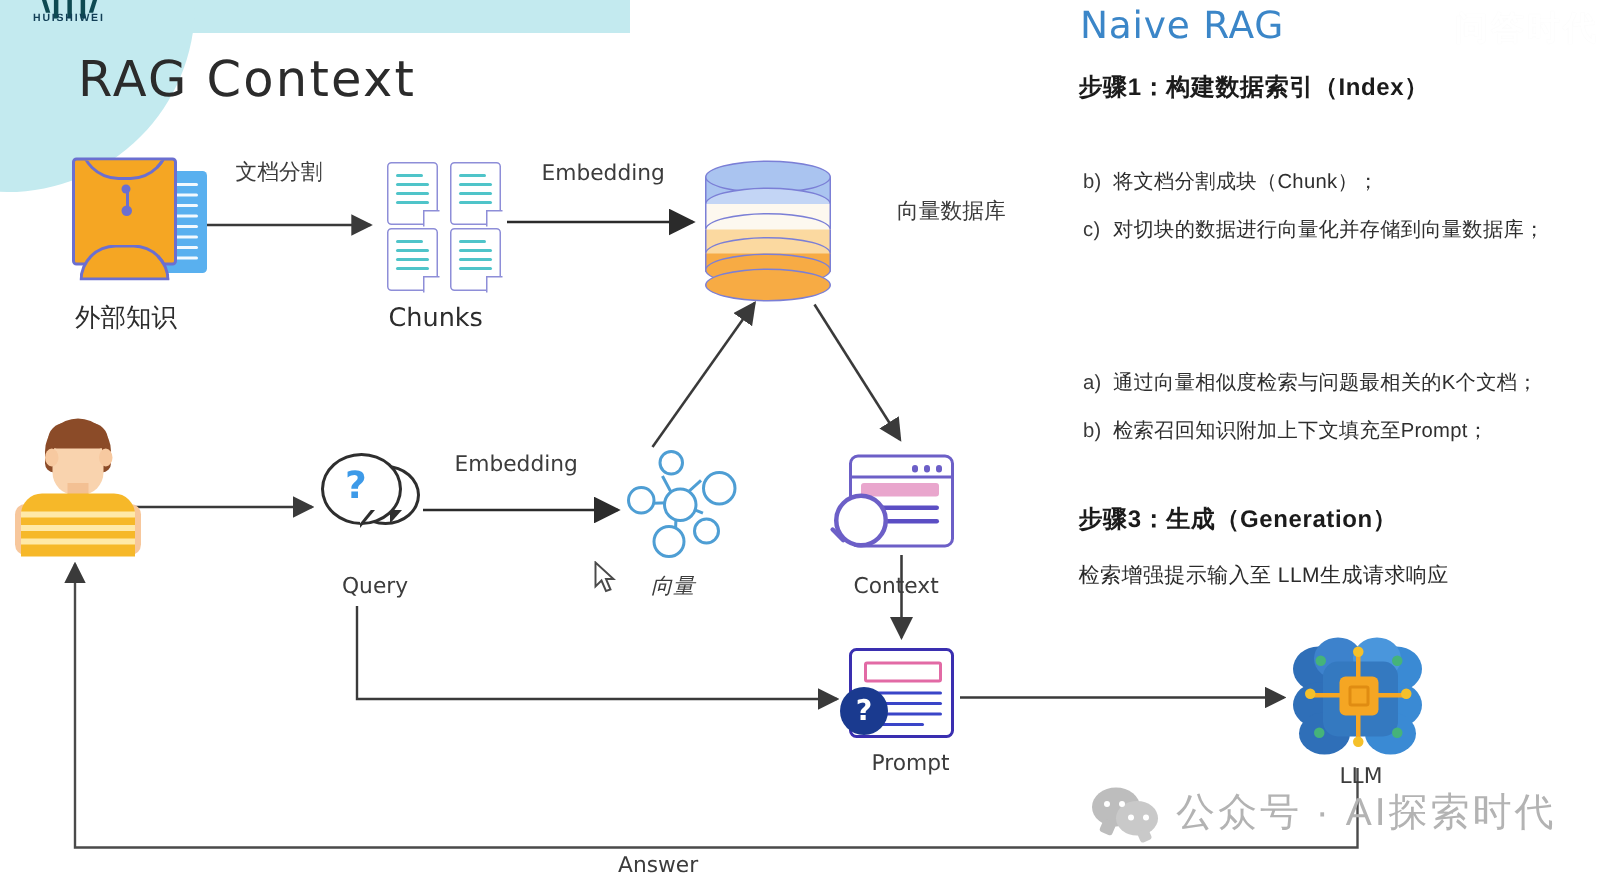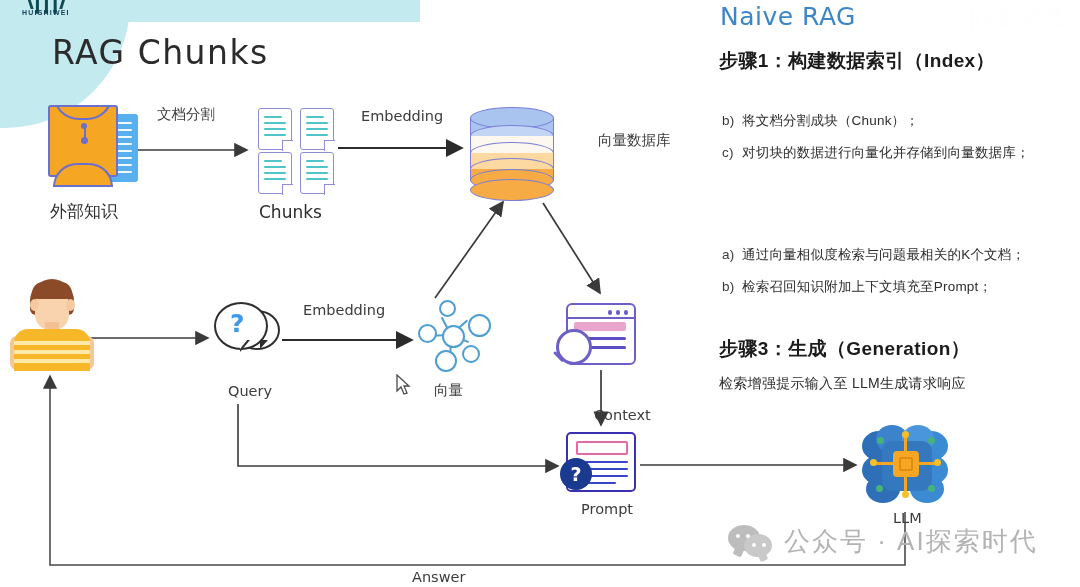--- a/index.html
+++ b/index.html
@@ -63,21 +63,21 @@
 
   
   .panel{position:absolute;left:716px;top:0px;width:364px;height:587px;z-index:5;}
   .panel-title{
     position:absolute;left:4px;top:0px;
     font-size:25px;color:#3b86c8;font-weight:400;letter-spacing:0.5px;
     font-family:"DejaVu Sans",sans-serif;
   }
   .step-head{
     position:absolute;left:3px;
-    font-size:19px;color:#1b1b1b;font-weight:700;letter-spacing:0.4px;
+    font-size:16px;color:#1b1b1b;font-weight:700;letter-spacing:0.4px;
     white-space:nowrap;
   }
   .step-item{
     position:absolute;left:6px;
     font-size:13.5px;color:#2e2e2e;font-weight:400;letter-spacing:0.2px;
     white-space:nowrap;
   }
   .step-item .mk{display:inline-block;min-width:20px;color:#3a3a3a;}
   .step-plain{
     position:absolute;left:3px;
@@ -182,21 +182,21 @@
 
   <div class="corner-band"></div>
   <div class="corner-arc"></div>
   <div class="logo">
     <div class="logo-mark">\|||/</div>
     <div class="logo-text">HUISHIWEI</div>
   </div>
 
   <div class="wm-topright">问答时代</div>
 
-  <div class="page-title">RAG Chunks</div>
+  <div class="page-title">RAG Context</div>
 
   <svg class="wires" viewBox="0 0 1080 587">
     <defs>
       <marker id="ah" markerWidth="9" markerHeight="9" refX="8" refY="4.5" orient="auto">
         <path d="M0,0 L9,4.5 L0,9 z" fill="#3a3a3a"></path>
       </marker>
       <marker id="ah2" markerWidth="10" markerHeight="10" refX="9" refY="5" orient="auto">
         <path d="M0,0 L10,5 L0,10 z" fill="#2b2b2b"></path>
       </marker>
     </defs>
@@ -331,36 +331,36 @@
       <div class="e" style="left:33px;top:34px;width:19px;transform:rotate(22deg);"></div>
       <div class="e" style="left:33px;top:34px;width:20px;transform:rotate(92deg);"></div>
       <div class="e" style="left:33px;top:34px;width:21px;transform:rotate(178deg);"></div>
       <div class="n" style="left:24px;top:25px;width:19px;height:19px;"></div>
       <div class="n" style="left:21px;top:0px;width:13px;height:13px;"></div>
       <div class="n" style="left:50px;top:14px;width:19px;height:19px;"></div>
       <div class="n" style="left:44px;top:45px;width:14px;height:14px;"></div>
       <div class="n" style="left:17px;top:50px;width:18px;height:18px;"></div>
       <div class="n" style="left:0px;top:24px;width:15px;height:15px;"></div>
     </div>
-    <div class="lbl cn" style="left:434px;top:381px;">向量</div>
+    <div class="lbl cn" style="left:434px;top:381px;font-style:italic;">向量</div>
 
     <div class="ctx">
       <div class="card">
         <div class="bar"></div>
         <div class="dot" style="right:22px"></div>
         <div class="dot" style="right:14px"></div>
         <div class="dot" style="right:6px"></div>
       </div>
       <div class="pink"></div>
       <div class="ln" style="top:34px;width:52px"></div>
       <div class="ln" style="top:43px;width:52px"></div>
       <div class="mag"></div>
       <div class="handle"></div>
     </div>
-    <div class="lbl" style="left:594px;top:383px;margin-top:24px;">Context</div>
+    <div class="lbl" style="left:569px;top:383px;">Context</div>
 
     <div class="prm">
       <div class="card">
         <div class="pinkbox"></div>
         <div class="ln" style="top:27px;width:52px"></div>
         <div class="ln" style="top:34px;width:52px"></div>
         <div class="ln" style="top:41px;width:52px"></div>
         <div class="ln" style="top:48px;width:40px"></div>
       </div>
       <div class="qc">?</div>

